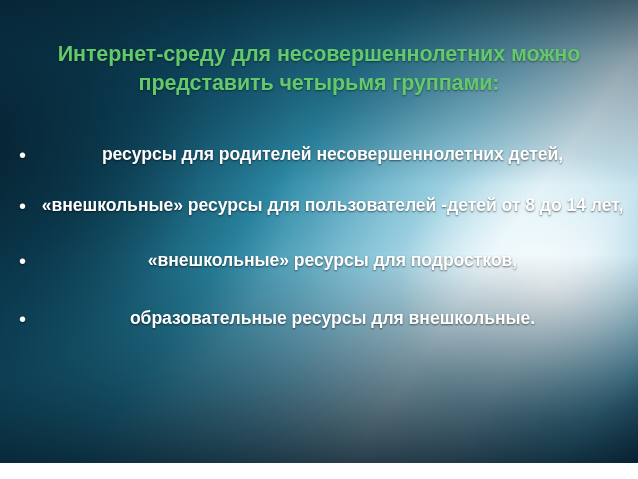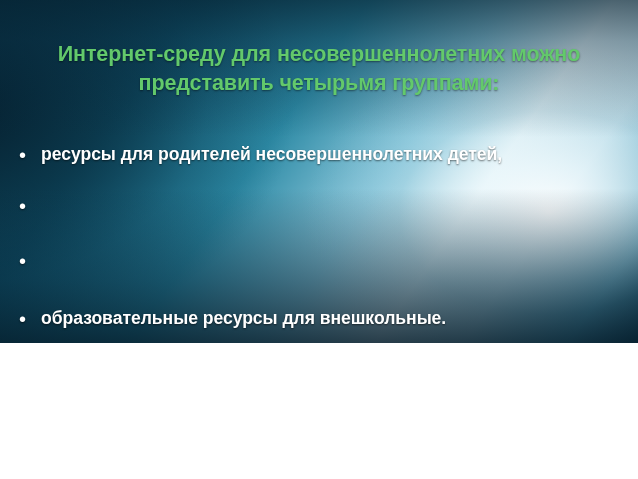--- a/index.html
+++ b/index.html
@@ -8,21 +8,21 @@
   }
   body {
     width: 638px;
     height: 479px;
     font-family: "Liberation Sans", sans-serif;
     overflow: hidden;
   }
   .slide {
     position: relative;
     width: 638px;
-    height: 343px;
+    height: 463px;
     overflow: hidden;
     background: #0d3b4f;
   }
   
   .bg-base {
     position: absolute;
     inset: 0;
     background: linear-gradient(125deg, #0a2f42 0%, #11526b 22%, #2d8aa5 42%, #8fc9dc 58%, #eef7fa 70%, #cfe6ef 80%, #5ba3bd 92%, #11394e 100%);
   }
   .bg-glow {
@@ -84,20 +84,21 @@
     text-shadow: 0 1px 2px rgba(0,0,0,0.55);
   }
   .bullet-text {
     flex: 1 1 auto;
     font-size: 17.6px;
     font-weight: bold;
     line-height: 1.30;
     color: #ffffff;
     text-shadow: 0 1px 2px rgba(0,0,0,0.55);
     letter-spacing: -0.05px;
+    text-align: center;
   }
   .b2 { margin-bottom: 30px; }
   .b3 { margin-bottom: 32px; }
 </style>
 </head>
 <body>
 
 <div class="slide">
   <div class="bg-base"></div>
   <div class="bg-glow"></div>
@@ -108,23 +109,25 @@
   <div class="content">
     <div class="title">Интернет-среду для несовершеннолетних можно представить четырьмя группами:</div>
 
     <div class="bullets">
       <div class="bullet-row">
         <span class="bullet-dot">•</span>
         <span class="bullet-text">ресурсы для родителей несовершеннолетних детей,</span>
       </div>
       <div class="bullet-row b2">
         <span class="bullet-dot">•</span>
+        <span class="bullet-text">«внешкольные» ресурсы для пользователей -детей от 8 до 14 лет,</span>
       </div>
       <div class="bullet-row b3">
         <span class="bullet-dot">•</span>
+        <span class="bullet-text">«внешкольные» ресурсы для подростков,</span>
       </div>
       <div class="bullet-row">
         <span class="bullet-dot">•</span>
         <span class="bullet-text">образовательные ресурсы для внешкольные.</span>
       </div>
     </div>
   </div>
 </div>
 
 </body></html>

